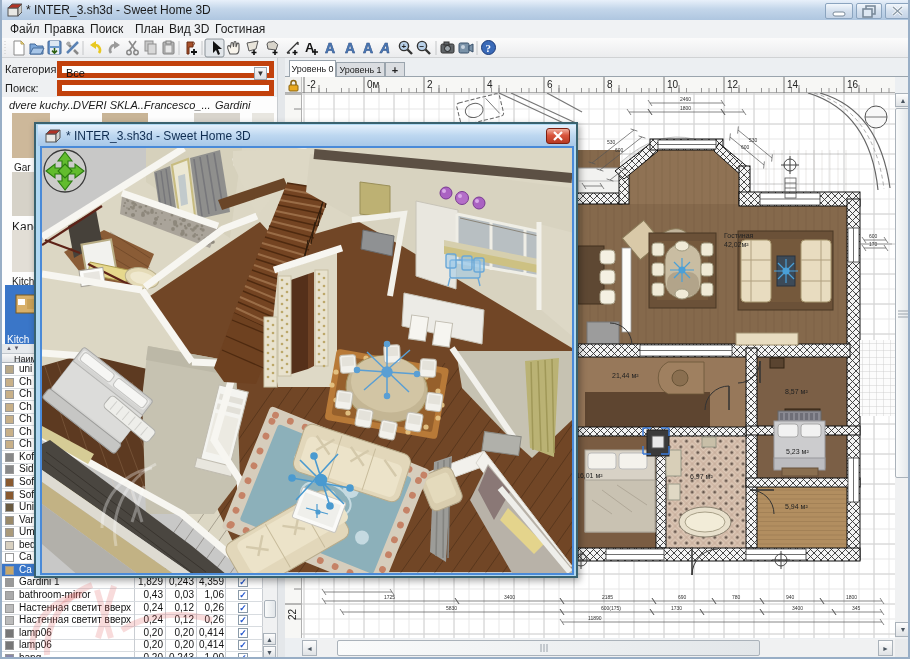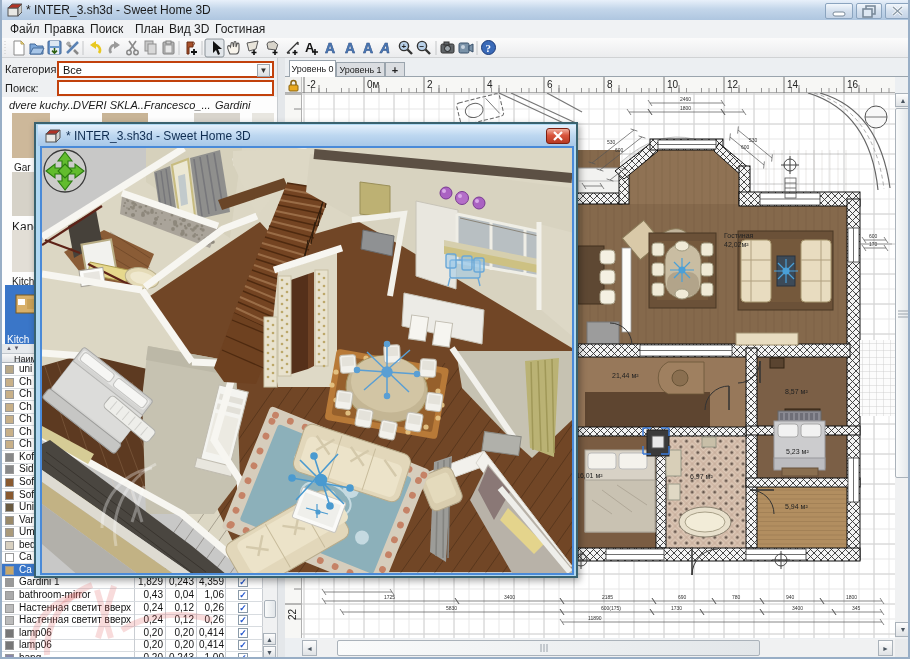--- a/index.html
+++ b/index.html
@@ -5,21 +5,21 @@
 html,body{width:910px;height:659px;overflow:hidden}
 body{font-family:"Liberation Sans",sans-serif;background:#eef0f2;position:relative;border-left:2px solid #98aec6;border-right:2px solid #98aec6;border-bottom:2px solid #98aec6}
 .abs{position:absolute}
 #titlebar{left:0;top:0;width:910px;height:20px;background:linear-gradient(#e8f0fa,#c3d6ea 45%,#afc6e0)}
 .winbtn{top:3px;height:16px;background:linear-gradient(#f2f7fc,#d4e0ee 50%,#c4d3e6);border:1px solid #8ba4bf;border-radius:2px}
 #menubar{left:0;top:20px;width:910px;height:18px;background:#f0f2f4}
 .menu{position:absolute;top:2px;font-size:12px;color:#1c1c1c}
 #toolbar{left:0;top:38px;width:910px;height:20px;background:linear-gradient(#fbfbfb,#ebecee);border-bottom:1px solid #d0d2d4}
 #leftpanel{left:0;top:58px;width:275px;height:601px;background:#eef0f2}
 .lbl{position:absolute;font-size:11px;color:#1c1c1c}
-.field{position:absolute;background:#fff;border:2px solid #c2410c}
+.field{position:absolute;background:#fff;border:5px solid #c2410c}
 .ithdr{position:absolute;font-style:italic;font-size:11px;color:#1a1a1a}
 .trow{position:absolute;left:0;width:261px;height:13px;font-size:10px;color:#111}
 .tcell{position:absolute;top:0;text-align:right}
 .vline{position:absolute;top:0;width:1px;background:#c9cdd2}
 #win3d{left:32px;top:122px;width:544px;height:456px;background:#b0d8f2;border:2px solid #39626f;box-shadow:2px 3px 7px rgba(0,0,0,.35)}
 #w3title{position:absolute;left:2px;top:1px;width:538px;height:21px;background:linear-gradient(#e4f0fc,#bdd7f0 50%,#a8c8e8)}
 #w3content{position:absolute;left:4px;top:22px;width:534px;height:429px;border:2px solid #4a8ad8;background:#c7c6c4;overflow:hidden}
 #planarea{left:283px;top:58px;width:627px;height:601px;background:#eceff2}
 .tab{position:absolute;font-size:9px;color:#222;text-align:center;border:1px solid #9aa4ad;border-bottom:none}
 .sb{position:absolute;background:#f0f1f2}
@@ -383,21 +383,21 @@
 <span class="vline" style="left:163px;height:13px"></span>
 <span class="vline" style="left:194px;height:13px"></span>
 <span class="vline" style="left:223px;height:13px"></span>
 <span class="vline" style="left:260px;height:13px"></span>
 <span style="position:absolute;left:0;top:12px;width:261px;height:1px;background:#d8dce0"></span>
 </div>
 <div class="trow" style="top:226.9px;">
 <span style="position:absolute;left:3px;top:2px;width:9px;height:9px;background:#aaa;border:1px solid #999"></span>
 <span style="position:absolute;left:17px;top:0;white-space:nowrap;max-width:112px;overflow:hidden;display:inline-block">bathroom-mirror</span>
 <span class="tcell" style="left:133px;width:28px">0,43</span>
-<span class="tcell" style="left:164px;width:28px">0,04</span>
+<span class="tcell" style="left:164px;width:28px">0,03</span>
 <span class="tcell" style="left:195px;width:27px">1,06</span>
 <span style="position:absolute;left:236px;top:1px;width:10px;height:10px;background:#fff;border:1px solid #8a9aa8;font-size:9px;line-height:9px;color:#2255cc;text-align:center;font-weight:bold">✓</span>
 <span class="vline" style="left:132px;height:13px"></span>
 <span class="vline" style="left:163px;height:13px"></span>
 <span class="vline" style="left:194px;height:13px"></span>
 <span class="vline" style="left:223px;height:13px"></span>
 <span class="vline" style="left:260px;height:13px"></span>
 <span style="position:absolute;left:0;top:12px;width:261px;height:1px;background:#d8dce0"></span>
 </div>
 <div class="trow" style="top:239.5px;">

